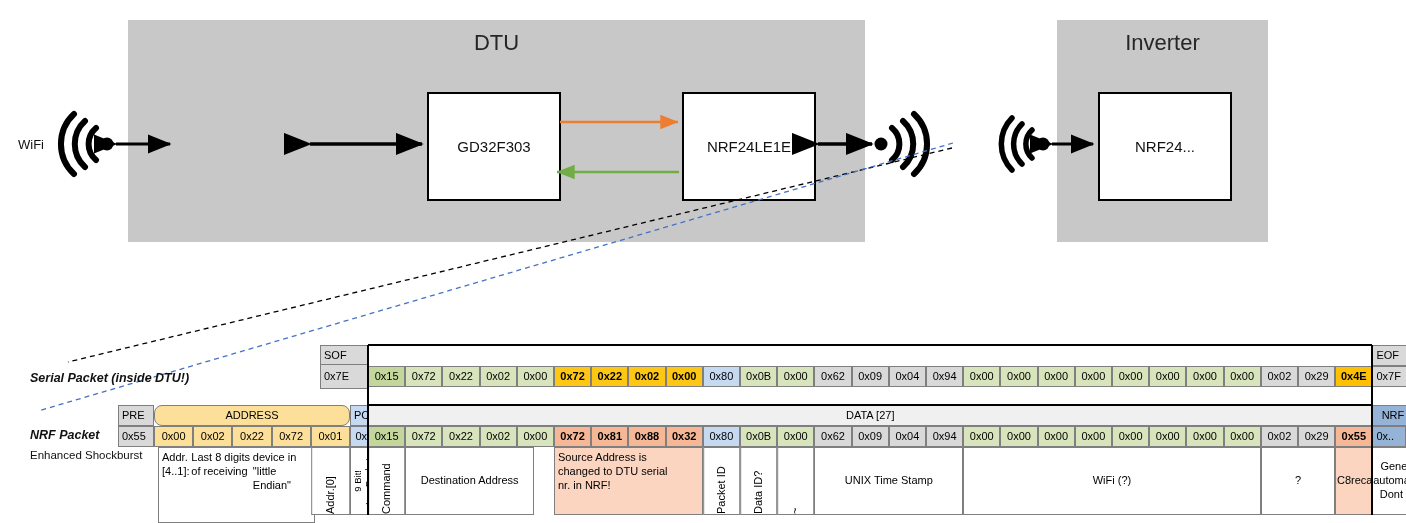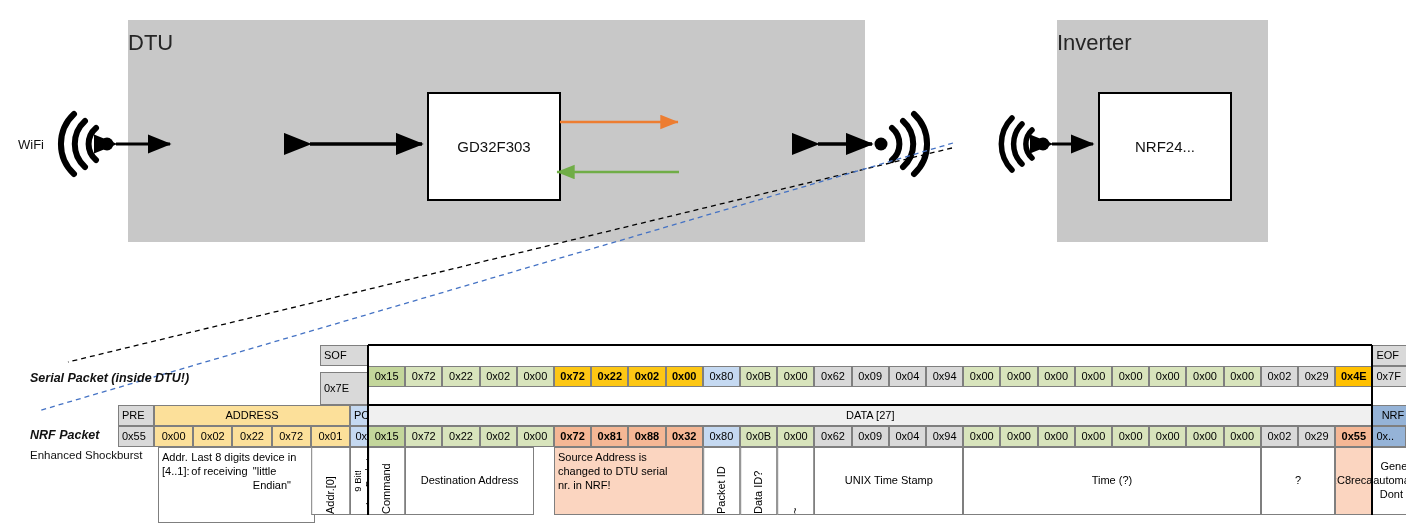--- a/index.html
+++ b/index.html
@@ -2,21 +2,21 @@
 <html><head>
 <meta charset="utf-8">
 <style>
   html,body{margin:0;padding:0;background:#ffffff;}
   body{width:1406px;height:523px;position:relative;overflow:hidden;
        font-family:"Liberation Sans",sans-serif;color:#000;}
 
   
   #stage{position:absolute;inset:0;}
   .encl{position:absolute;background:#c8c8c8;}
-  .encl-title{position:absolute;width:100%;top:10px;
+  .encl-title{position:absolute;width:100%;text-align:center;top:10px;
               font-size:22px;color:#262626;}
   .chip{position:absolute;background:#fff;border:2.5px solid #000;
         display:flex;align-items:center;justify-content:center;
         font-size:15px;color:#111;}
   .svg-layer{position:absolute;inset:0;width:1406px;height:523px;
              pointer-events:none;}
   .lbl-wifi{position:absolute;font-size:13px;color:#111;}
 
   
   .ptitle{position:absolute;font-size:12.5px;font-weight:bold;font-style:italic;
@@ -59,20 +59,23 @@
     <div class="encl-title">DTU</div>
   </div>
 
   <div class="encl" style="left:1057px;top:20px;width:211px;height:222px;">
     <div class="encl-title">Inverter</div>
   </div>
 
   <div class="chip" style="left:427px;top:92px;width:130px;height:105px;">
     <span>GD32F303</span>
   </div>
+  <div class="chip" style="left:682px;top:92px;width:130px;height:105px;">
+    <span>NRF24LE1E</span>
+  </div>
   <div class="chip" style="left:1098px;top:92px;width:130px;height:105px;">
     <span>NRF24...</span>
   </div>
 
   <div class="lbl-wifi" style="left:18px;top:137px;">WiFi</div>
 
   <svg class="svg-layer" viewBox="0 0 1406 523">
     <defs>
       <marker id="ah-blk" markerWidth="9" markerHeight="9" refX="7.5" refY="3.2" orient="auto" markerUnits="strokeWidth">
         <path d="M0,0 L8,3.2 L0,6.4 z" fill="#000"></path>
@@ -122,21 +125,21 @@
 
     <line x1="953" y1="143" x2="38" y2="411" stroke="#4472c4" stroke-width="1.3" stroke-dasharray="5,4"></line>
   </svg>
 
   <div class="ptitle" style="left:30px;top:371px;">Serial Packet (inside DTU!)</div>
   <div class="ptitle" style="left:30px;top:428px;">NRF Packet</div>
   <div class="ptitle plain" style="left:30px;top:449px;">Enhanced Shockburst</div>
 
   <div id="tables">
       <div class="cell hdr c-grayhdr" style="left: 320px; top: 345px; width: 48px; height: 21px;">SOF</div>
-      <div class="cell hdr c-gray" style="left: 320px; top: 372px; width: 48px; height: 33px;">0x7E</div>
+      <div class="cell hdr c-gray" style="left: 320px; top: 364px; width: 48px; height: 25px;">0x7E</div>
       <div class="cell ctr c-greendk" style="left: 368px; top: 366px; width: 37.2px; height: 21px;">0x15</div>
       <div class="cell ctr c-green" style="left: 405.2px; top: 366px; width: 37.2px; height: 21px;">0x72</div>
       <div class="cell ctr c-green" style="left: 442.4px; top: 366px; width: 37.2px; height: 21px;">0x22</div>
       <div class="cell ctr c-green" style="left: 479.6px; top: 366px; width: 37.2px; height: 21px;">0x02</div>
       <div class="cell ctr c-green" style="left: 516.8px; top: 366px; width: 37.2px; height: 21px;">0x00</div>
       <div class="cell ctr c-yellow bold" style="left: 554px; top: 366px; width: 37.2px; height: 21px;">0x72</div>
       <div class="cell ctr c-yellow bold" style="left: 591.2px; top: 366px; width: 37.2px; height: 21px;">0x22</div>
       <div class="cell ctr c-yellow bold" style="left: 628.4px; top: 366px; width: 37.2px; height: 21px;">0x02</div>
       <div class="cell ctr c-yellow bold" style="left: 665.6px; top: 366px; width: 37.2px; height: 21px;">0x00</div>
       <div class="cell ctr c-blue" style="left: 702.8px; top: 366px; width: 37.2px; height: 21px;">0x80</div>
@@ -154,21 +157,21 @@
       <div class="cell ctr c-green" style="left: 1149.2px; top: 366px; width: 37.2px; height: 21px;">0x00</div>
       <div class="cell ctr c-green" style="left: 1186.4px; top: 366px; width: 37.2px; height: 21px;">0x00</div>
       <div class="cell ctr c-green" style="left: 1223.6px; top: 366px; width: 37.2px; height: 21px;">0x00</div>
       <div class="cell ctr c-gray" style="left: 1260.8px; top: 366px; width: 37.2px; height: 21px;">0x02</div>
       <div class="cell ctr c-gray" style="left: 1298px; top: 366px; width: 37.2px; height: 21px;">0x29</div>
       <div class="cell ctr c-orange bold" style="left: 1335.2px; top: 366px; width: 37.2px; height: 21px;">0x4E</div>
       <div class="cell hdr c-grayhdr" style="left: 1372.4px; top: 345px; width: 48px; height: 21px;">EOF</div>
       <div class="cell hdr c-gray" style="left: 1372.4px; top: 366px; width: 48px; height: 21px;">0x7F</div>
       <div class="cell hdr c-grayhdr" style="left: 118px; top: 405px; width: 36px; height: 21px;">PRE</div>
       <div class="cell hdr c-gray" style="left: 118px; top: 426px; width: 36px; height: 21px;">0x55</div>
-      <div class="cell ctr c-yellowlt" style="left: 154px; top: 405px; width: 196px; height: 21px;">ADDRESS</div>
+      <div class="cell ctr c-yellowlt" style="left: 154px; top: 405px; width: 196px; height: 21px; border-radius: 8px;">ADDRESS</div>
       <div class="cell ctr c-yellowlt" style="left: 154px; top: 426px; width: 39.2px; height: 21px;">0x00</div>
       <div class="cell ctr c-yellowlt" style="left: 193.2px; top: 426px; width: 39.2px; height: 21px;">0x02</div>
       <div class="cell ctr c-yellowlt" style="left: 232.4px; top: 426px; width: 39.2px; height: 21px;">0x22</div>
       <div class="cell ctr c-yellowlt" style="left: 271.6px; top: 426px; width: 39.2px; height: 21px;">0x72</div>
       <div class="cell ctr c-yellowlt" style="left: 310.8px; top: 426px; width: 39.2px; height: 21px;">0x01</div>
       <div class="cell hdr c-blue" style="left: 350px; top: 405px; width: 44px; height: 21px;">PCF</div>
       <div class="cell ctr c-blue" style="left: 350px; top: 426px; width: 44px; height: 21px;">0x0DA</div>
       <div class="cell ctr c-lightgray" style="left: 368px; top: 405px; width: 1004.4px; height: 21px;">DATA [27]</div>
       <div class="cell ctr c-greendk" style="left: 368px; top: 426px; width: 37.2px; height: 21px;">0x15</div>
       <div class="cell ctr c-green" style="left: 405.2px; top: 426px; width: 37.2px; height: 21px;">0x72</div>
@@ -214,21 +217,21 @@
       <div class="cell note c-white" style="left: 405.2px; top: 447px; width: 129px; height: 68px;">Destination Address</div>
       <div class="cell note left c-salmonlt" style="left: 554px; top: 447px; width: 148.8px; height: 68px; flex-direction: column;">
         <div>Source Address is</div>
         <div>changed to DTU serial</div>
         <div>nr. in NRF!</div>
       </div>
       <div class="cell vert c-white" style="left: 702.8px; top: 447px; width: 37.2px; height: 68px;">Packet ID</div>
       <div class="cell vert c-white" style="left: 740px; top: 447px; width: 37.2px; height: 68px;">Data ID?</div>
       <div class="cell vert c-white" style="left: 777.2px; top: 447px; width: 37.2px; height: 68px;">~</div>
       <div class="cell note c-white" style="left: 814.4px; top: 447px; width: 148.8px; height: 68px;">UNIX Time Stamp</div>
-      <div class="cell note c-white" style="left: 963.2px; top: 447px; width: 297.6px; height: 68px;">Time (?)</div>
+      <div class="cell note c-white" style="left: 963.2px; top: 447px; width: 297.6px; height: 68px;">WiFi (?)</div>
       <div class="cell note c-white" style="left: 1260.8px; top: 447px; width: 74.4px; height: 68px;">?</div>
       <div class="cell note c-salmonlt" style="left: 1335.2px; top: 447px; width: 37.2px; height: 68px; flex-direction: row;">
         <div>CRC8</div>
         <div>recalc.</div>
         <div>!</div>
       </div>
       <div class="cell note c-white" style="left: 1372.4px; top: 447px; width: 68px; height: 68px; flex-direction: column;">
         <div>Generated</div>
         <div>automatically.</div>
         <div>Dont Care!</div>

